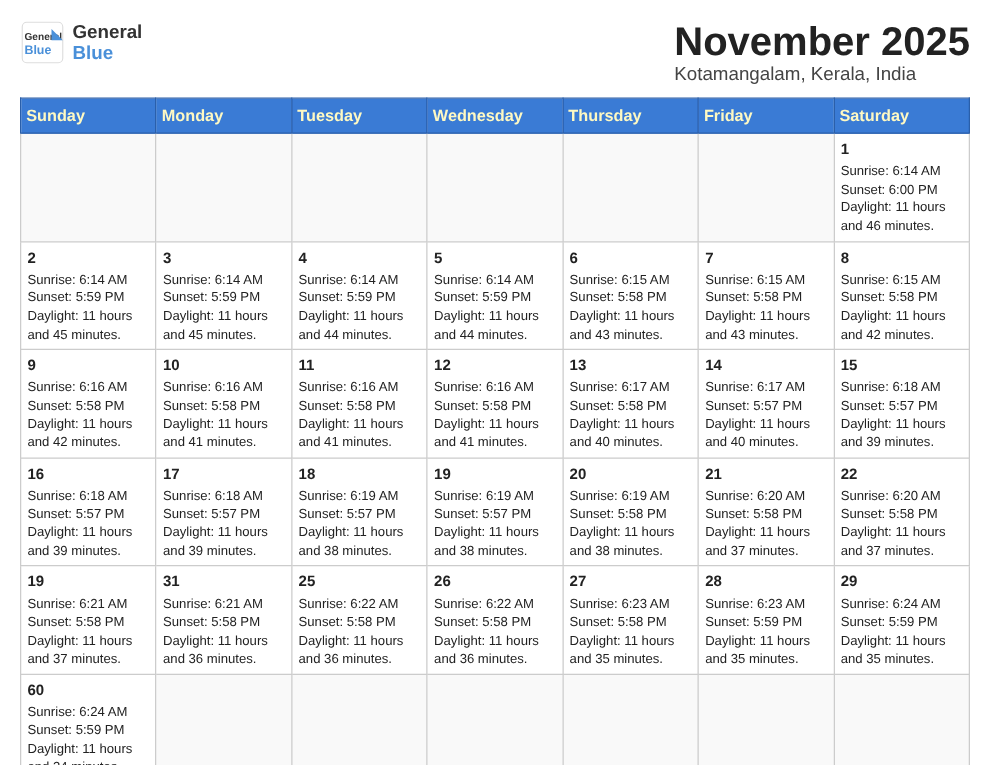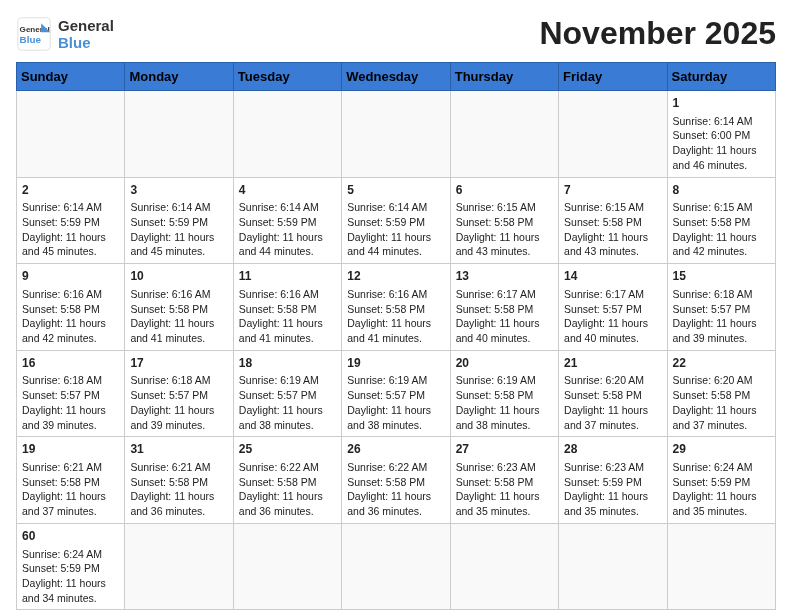--- a/index.html
+++ b/index.html
@@ -36,21 +36,21 @@
       font-size: 15px;
       color: #444;
     }
     .calendar {
       width: 100%;
       border-collapse: collapse;
       border: 1px solid #ccc;
     }
     .calendar th {
       background: #3a7bd5;
-      color: #000000;
+      color: #fef9c3;
       font-size: 13px;
       font-weight: bold;
       padding: 6px 4px;
       text-align: left;
       border: 1px solid #2a5faa;
     }
     .calendar td {
       border: 1px solid #ccc;
       vertical-align: top;
       padding: 4px 5px;
@@ -79,20 +79,21 @@
       <text x="4" y="30" font-size="11" font-weight="bold" fill="#4a90d9" font-family="Arial">Blue</text>
       <polygon points="28,8 38,18 28,18" fill="#4a90d9"></polygon>
     </svg>
     <div style="display:flex;flex-direction:column;">
       <span style="font-size:15px;font-weight:bold;color:#333;">General</span>
       <span style="font-size:15px;font-weight:bold;color:#4a90d9;">Blue</span>
     </div>
   </div>
   <div class="title-block">
     <div class="month-year">November 2025</div>
+    <div class="location">Kotamangalam, Kerala, India</div>
   </div>
 </div>
 
 <table class="calendar">
   <thead>
     <tr>
     <th>Sunday</th>
         <th>Monday</th>
         <th>Tuesday</th>
         <th>Wednesday</th>

